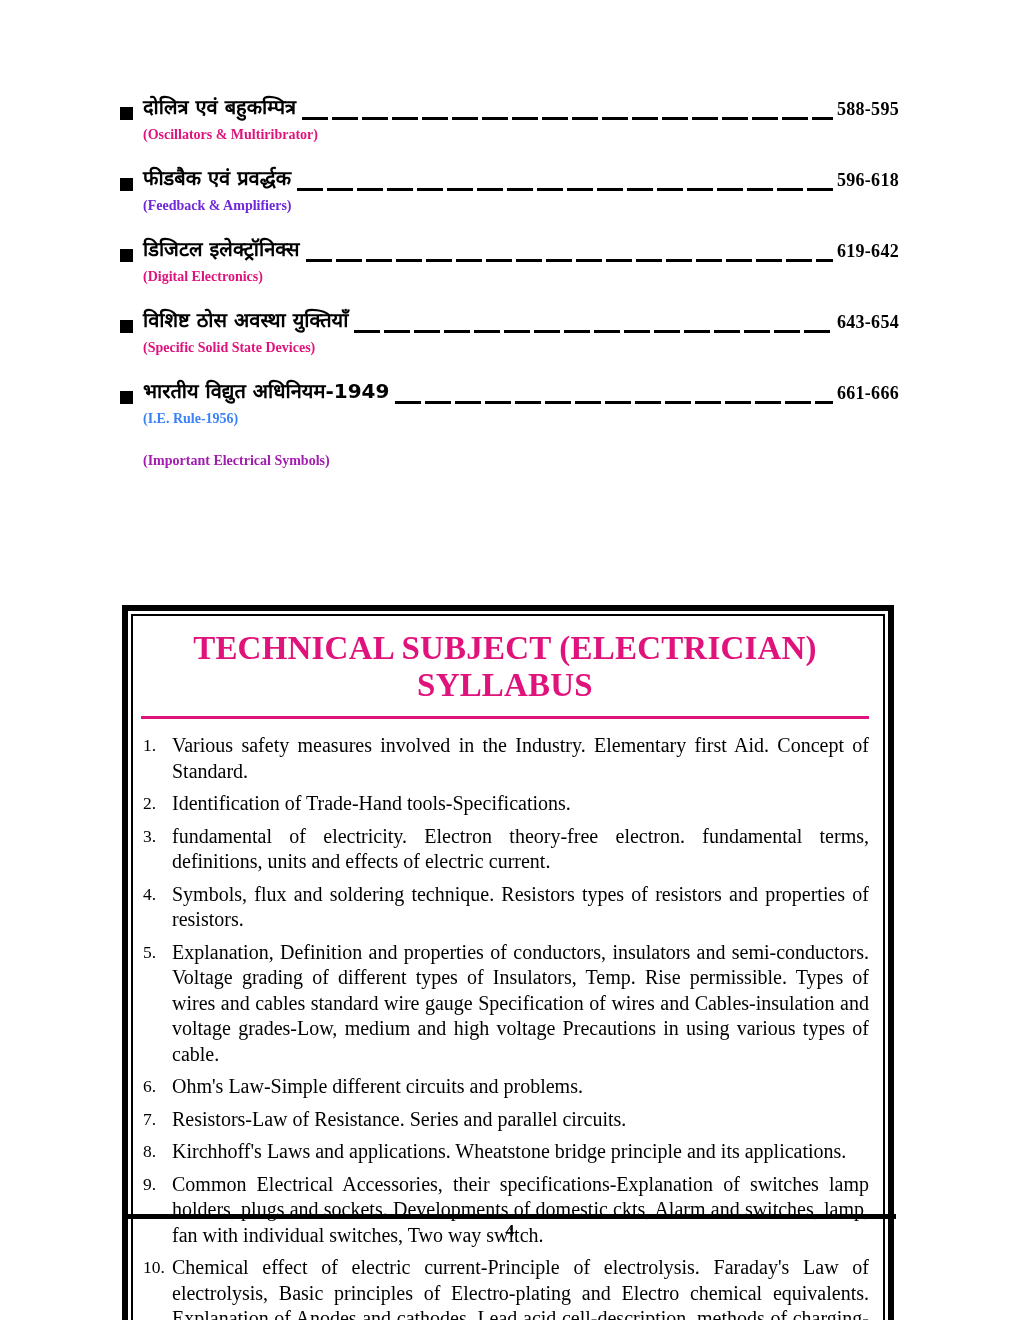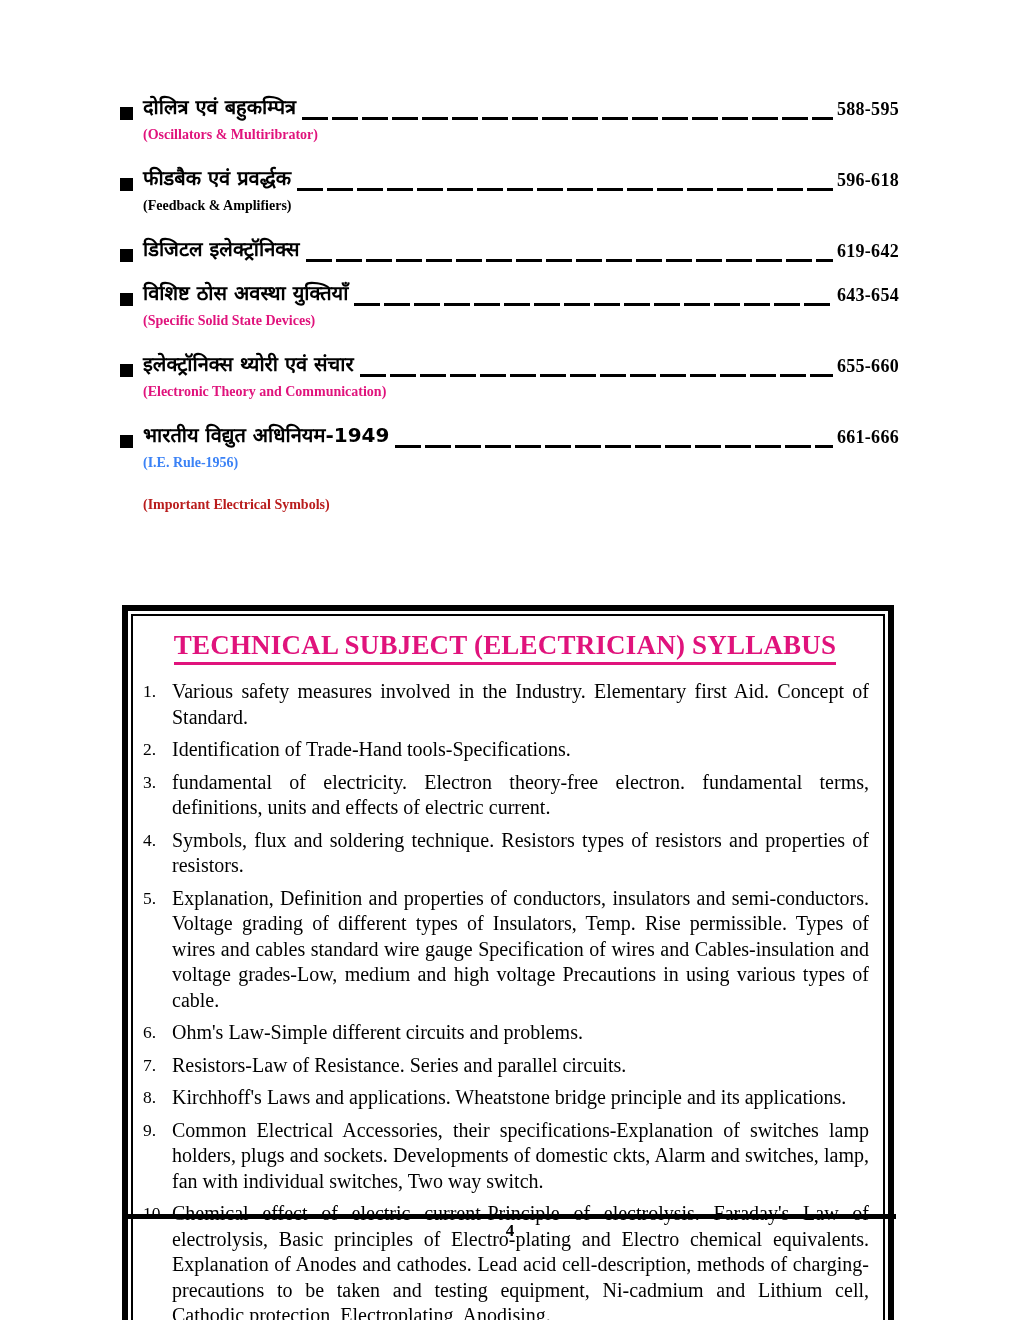--- a/index.html
+++ b/index.html
@@ -35,22 +35,22 @@
   
   .syllabus-box {
     position:absolute; top:605px; left:122px; width:772px;
     border:6px solid #000; padding:3px; background:#fff;
   }
   .syllabus-inner {
     border:2px solid #000; padding:10px 14px 16px 8px;
   }
   .syllabus-title-wrap { text-align:center; margin:4px 0 14px 0; }
   .syllabus-title {
-    display:inline-block; font-weight:700; font-size:27px;
-    letter-spacing:0.2px; padding-bottom:1px;
+    display:inline-block; font-weight:700; font-size:33px;
+    letter-spacing:0.2px; padding-bottom:12px;
     border-bottom:3px solid; 
   }
   .syllabus-item { display:flex; margin-bottom:7px; }
   .item-num {
     flex:0 0 31px; font-size:17.5px; line-height:25.5px; padding-left:2px;
   }
   .item-text {
     flex:1 1 auto; font-size:20px; line-height:25.5px; text-align:justify;
   }
   
@@ -78,64 +78,56 @@
     <div class="en-title accent" style="color: rgb(224, 19, 124);">(Oscillators &amp; Multiribrator)</div>
   </div>
 
   <div class="toc-entry">
     <div class="toc-row">
       <span class="bullet"></span>
       <span class="hi-title">फीडबैक एवं प्रवर्द्धक</span>
       <span class="leader"></span>
       <span class="toc-pages">596-618</span>
     </div>
-    <div class="en-title accent" style="color: #000000;">(Feedback &amp; Amplifiers)</div>
+    <div class="en-title accent" style="color: #6d28d9;">(Feedback &amp; Amplifiers)</div>
   </div>
 
   <div class="toc-entry">
     <div class="toc-row">
       <span class="bullet"></span>
       <span class="hi-title">डिजिटल इलेक्ट्रॉनिक्स</span>
       <span class="leader"></span>
       <span class="toc-pages">619-642</span>
     </div>
+    <div class="en-title accent" style="color: rgb(224, 19, 124);">(Digital Electronics)</div>
   </div>
 
   <div class="toc-entry">
     <div class="toc-row">
       <span class="bullet"></span>
       <span class="hi-title">विशिष्ट ठोस अवस्था युक्तियाँ</span>
       <span class="leader"></span>
       <span class="toc-pages">643-654</span>
     </div>
     <div class="en-title accent" style="color: rgb(224, 19, 124);">(Specific Solid State Devices)</div>
   </div>
 
-  <div class="toc-entry">
-    <div class="toc-row">
-      <span class="bullet"></span>
-      <span class="hi-title">इलेक्ट्रॉनिक्स थ्योरी एवं संचार</span>
-      <span class="leader"></span>
-      <span class="toc-pages">655-660</span>
-    </div>
-    <div class="en-title accent" style="color: rgb(224, 19, 124);">(Electronic Theory and Communication)</div>
-  </div>
 
   <div class="toc-entry">
     <div class="toc-row">
       <span class="bullet"></span>
       <span class="hi-title">भारतीय विद्युत अधिनियम-1949</span>
       <span class="leader"></span>
       <span class="toc-pages">661-666</span>
     </div>
     <div class="en-title accent" style="color: #3b82f6;">(I.E. Rule-1956)</div>
   </div>
 
   <div class="toc-entry">
-    <div class="en-title accent" style="color: #b91c1c;">(Important Electrical Symbols)</div>
+    <div class="en-title accent" style="color: #a21caf;">(Important Electrical Symbols)</div>
   </div>
 
 </div>
 
 <div class="syllabus-box">
   <div class="syllabus-inner">
     <div class="syllabus-title-wrap">
       <span class="syllabus-title accent" style="color: rgb(224, 19, 124);">TECHNICAL SUBJECT (ELECTRICIAN) SYLLABUS</span>
     </div>
 

